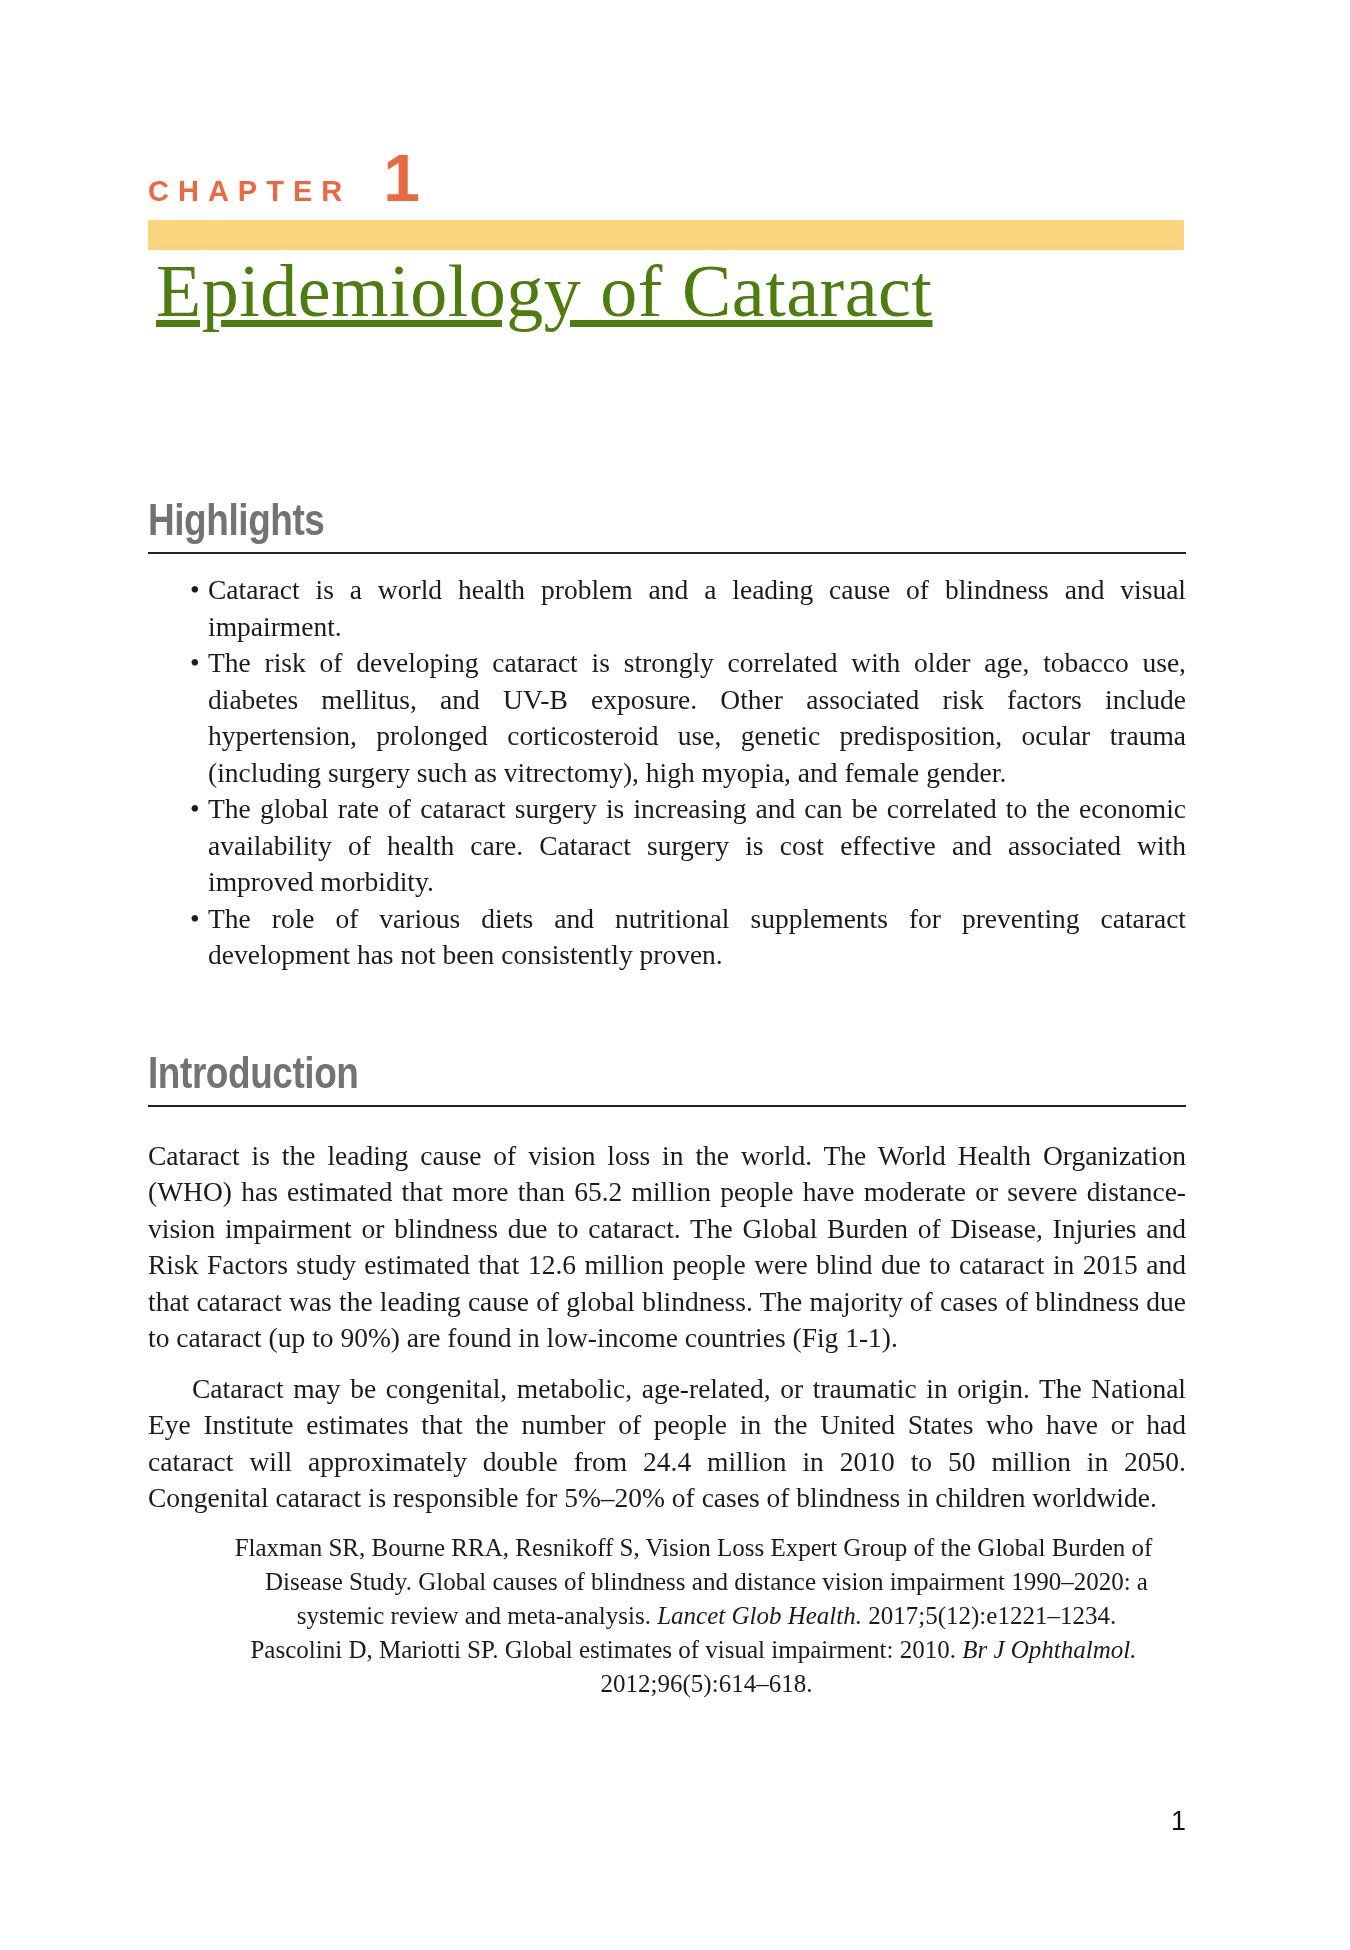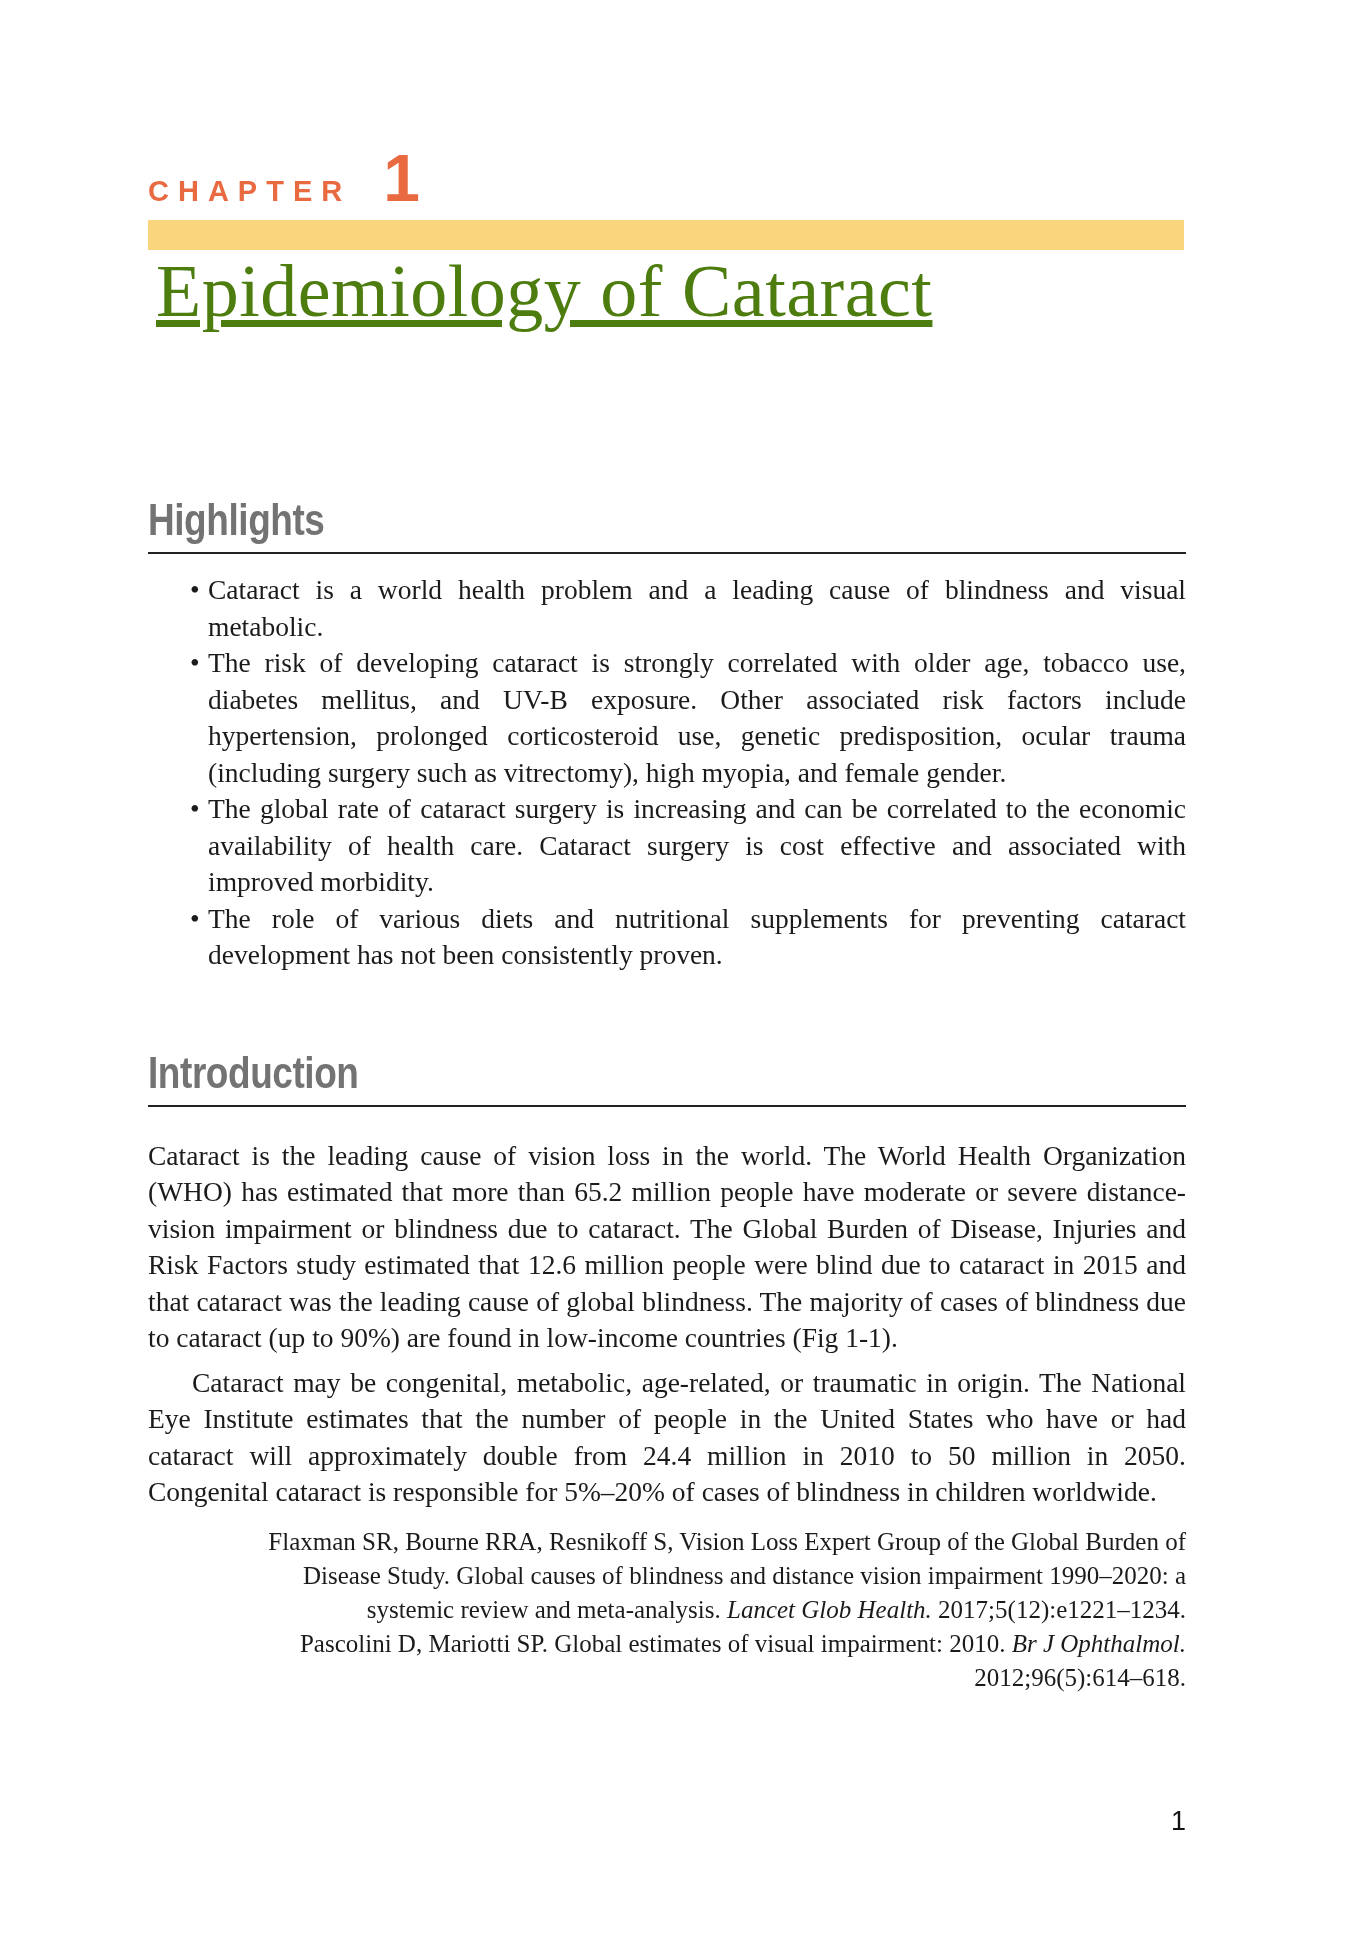--- a/index.html
+++ b/index.html
@@ -74,26 +74,26 @@
     content: "\2022";
     position: absolute; left: 42px; top: 0;
     font-size: 27.5px;
   }
 
   .body-par {
     margin-top: 31px;
     text-align: justify;
     font-size: 27.5px; line-height: 36.5px;
   }
-  .body-par.indented { margin-top: 8px; text-indent: 44px; }
+  .body-par.indented { margin-top: 14px; text-indent: 44px; }
 
   .references {
     margin-top: 14px;
     font-size: 25px; line-height: 34px;
-    text-align: right;
+    text-align: center;
   }
   .reference-entry {
     padding-left: 26px;
     text-indent: -26px;
     margin-left: 53px;
   }
   .reference-entry .jrnl { font-style: italic; }
 
   .page-number {
     position: absolute; right: 164px; top: 1806px;
@@ -113,21 +113,21 @@
 
   <div class="yellow-bar"></div>
 
   <h1 class="page-title">Epidemiology of Cataract</h1>
 
   <div class="content">
 
     <h2 class="section-heading"><span class="condense">Highlights</span></h2>
 
     <ul class="highlight-list">
-      <li>Cataract is a world health problem and a leading cause of blindness and visual metabolic.</li>
+      <li>Cataract is a world health problem and a leading cause of blindness and visual impairment.</li>
       <li>The risk of developing cataract is strongly correlated with older age, tobacco use, diabetes mellitus, and UV-B exposure. Other associated risk factors include hypertension, prolonged corticosteroid use, genetic predisposition, ocular trauma (including surgery such as vitrectomy), high myopia, and female gender.</li>
       <li>The global rate of cataract surgery is increasing and can be correlated to the economic availability of health care. Cataract surgery is cost effective and associated with improved morbidity.</li>
       <li>The role of various diets and nutritional supplements for preventing cataract development has not been consistently proven.</li>
     </ul>
 
     <h2 class="section-heading intro-heading"><span class="condense">Introduction</span></h2>
 
     <p class="body-par">Cataract is the leading cause of vision loss in the world. The World Health Organization (WHO) has estimated that more than 65.2 million people have moderate or severe distance-vision impairment or blindness due to cataract. The Global Burden of Disease, Injuries and Risk Factors study estimated that 12.6 million people were blind due to cataract in 2015 and that cataract was the leading cause of global blindness. The majority of cases of blindness due to cataract (up to 90%) are found in low-income countries (Fig 1-1).</p>
     <p class="body-par indented">Cataract may be congenital, metabolic, age-related, or traumatic in origin. The National Eye Institute estimates that the number of people in the United States who have or had cataract will approximately double from 24.4 million in 2010 to 50 million in 2050. Congenital cataract is responsible for 5%–20% of cases of blindness in children worldwide.</p>
 

